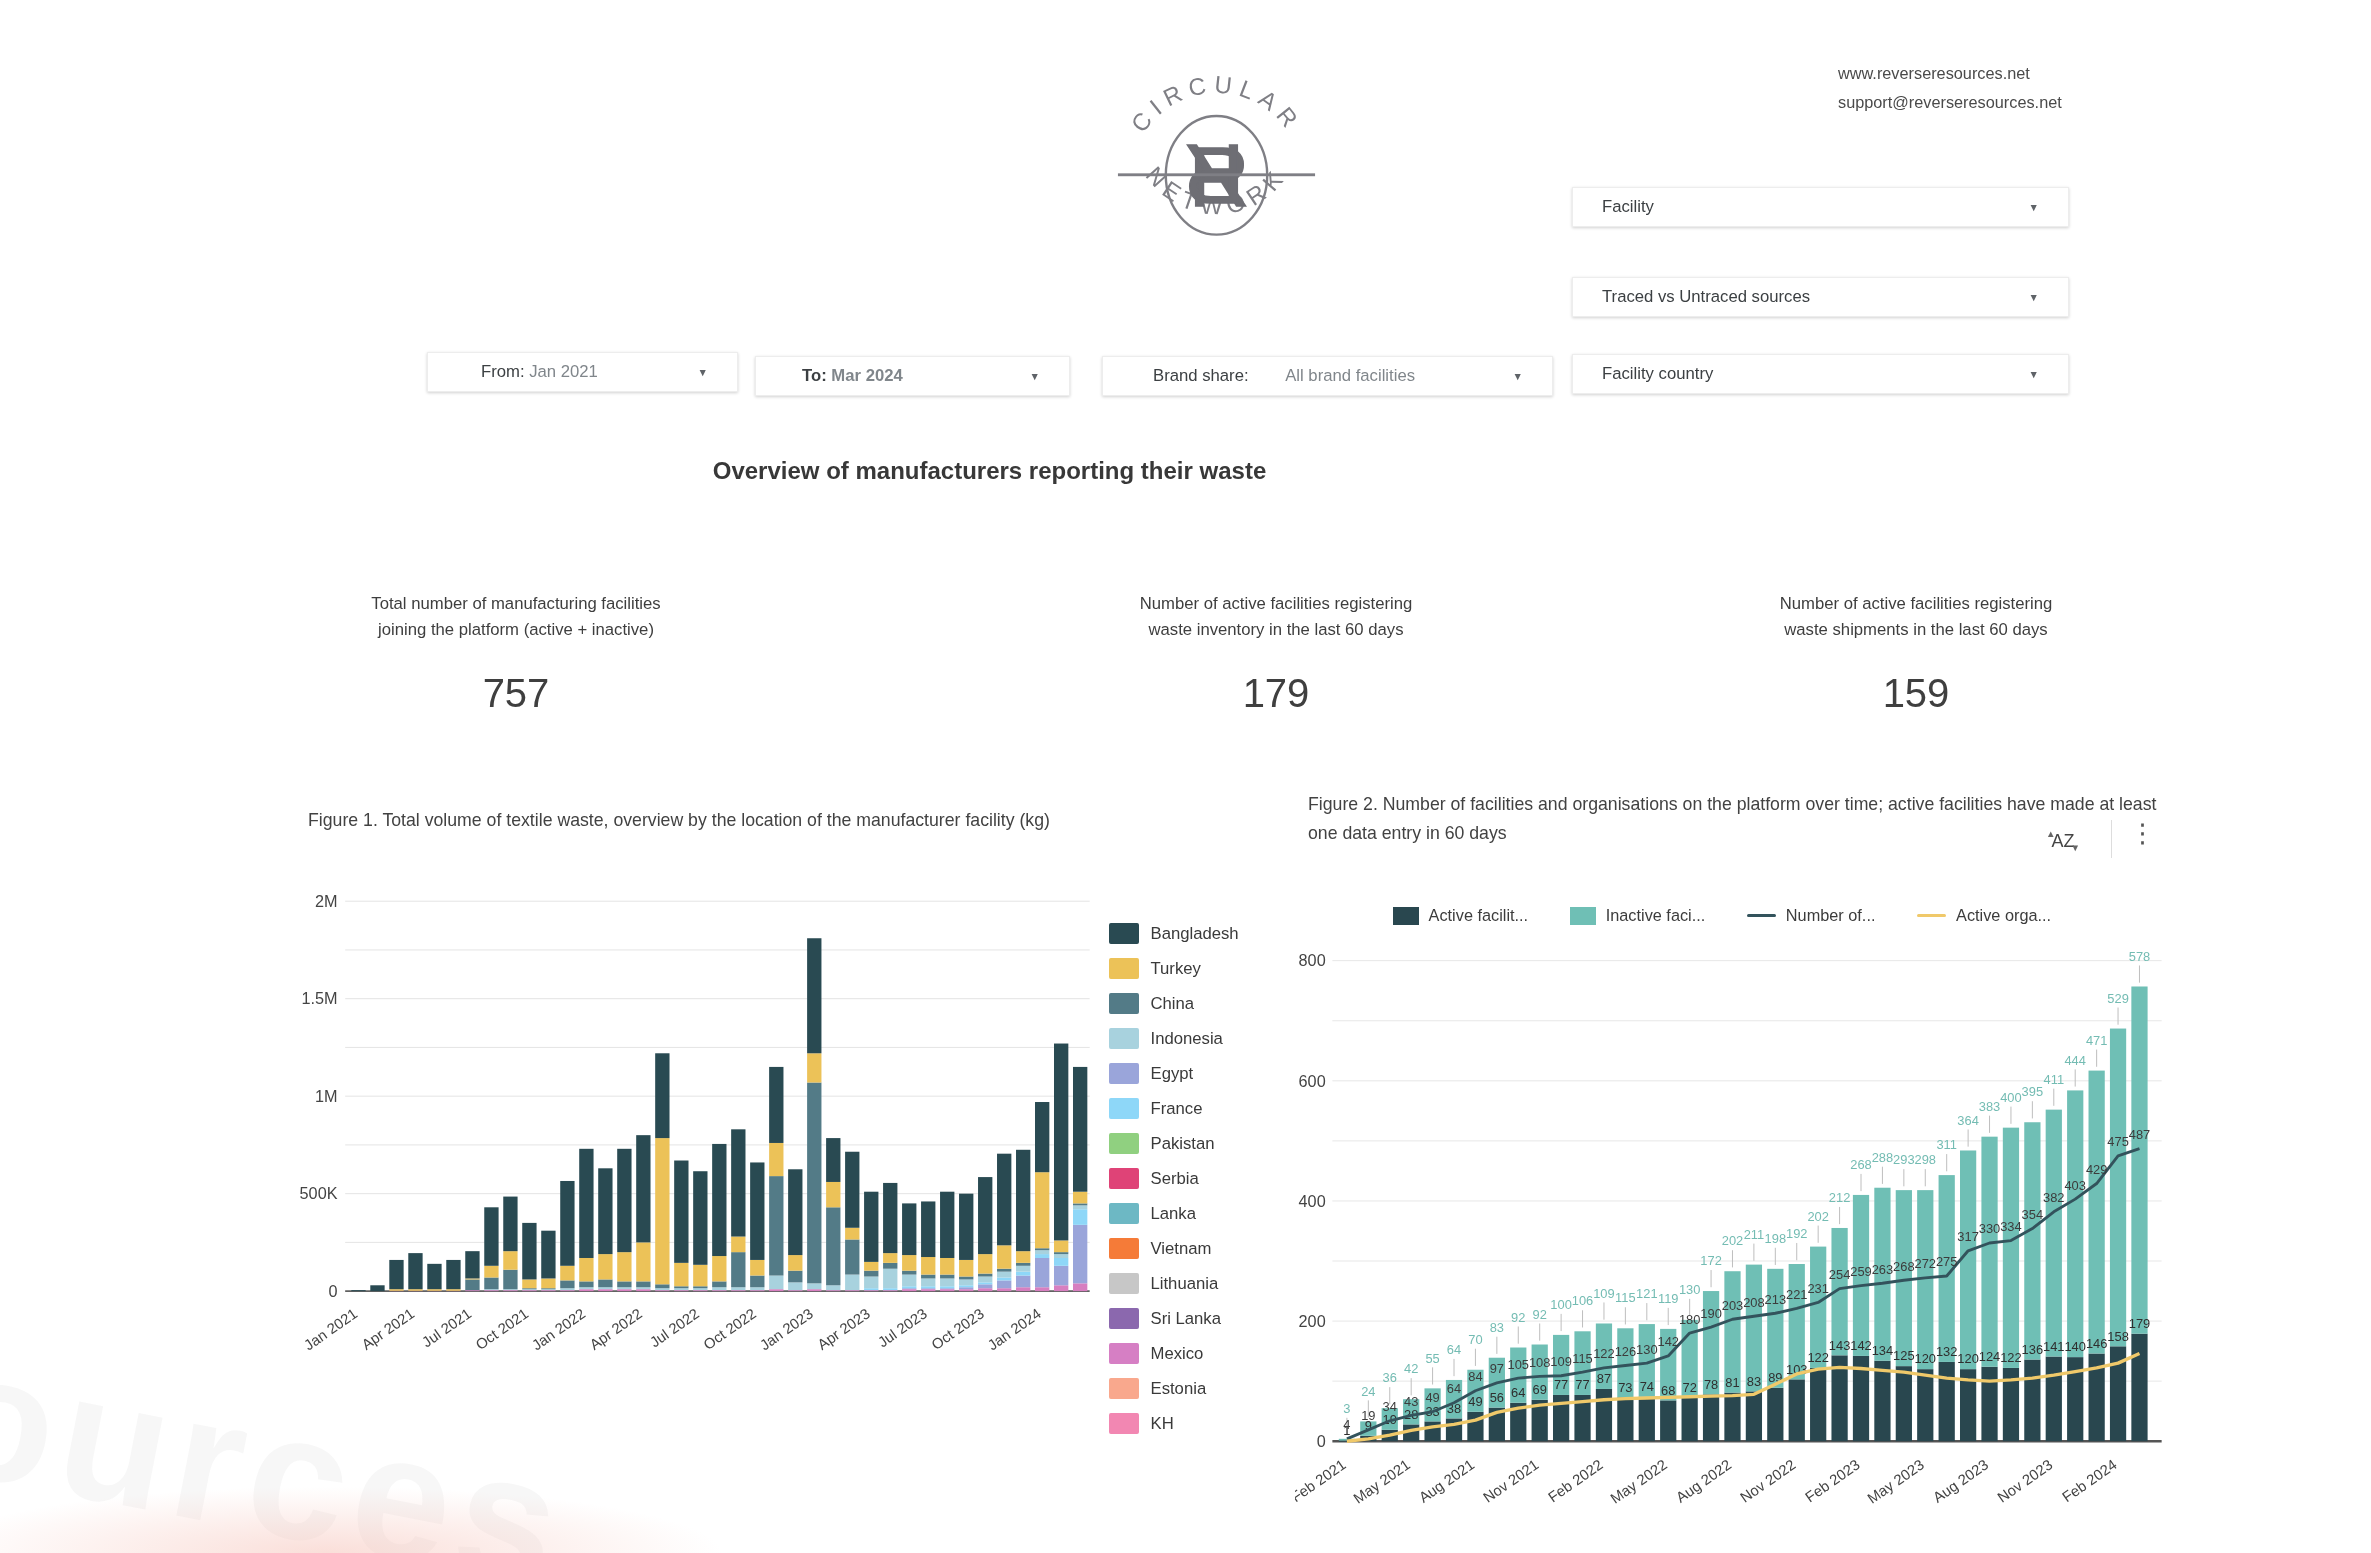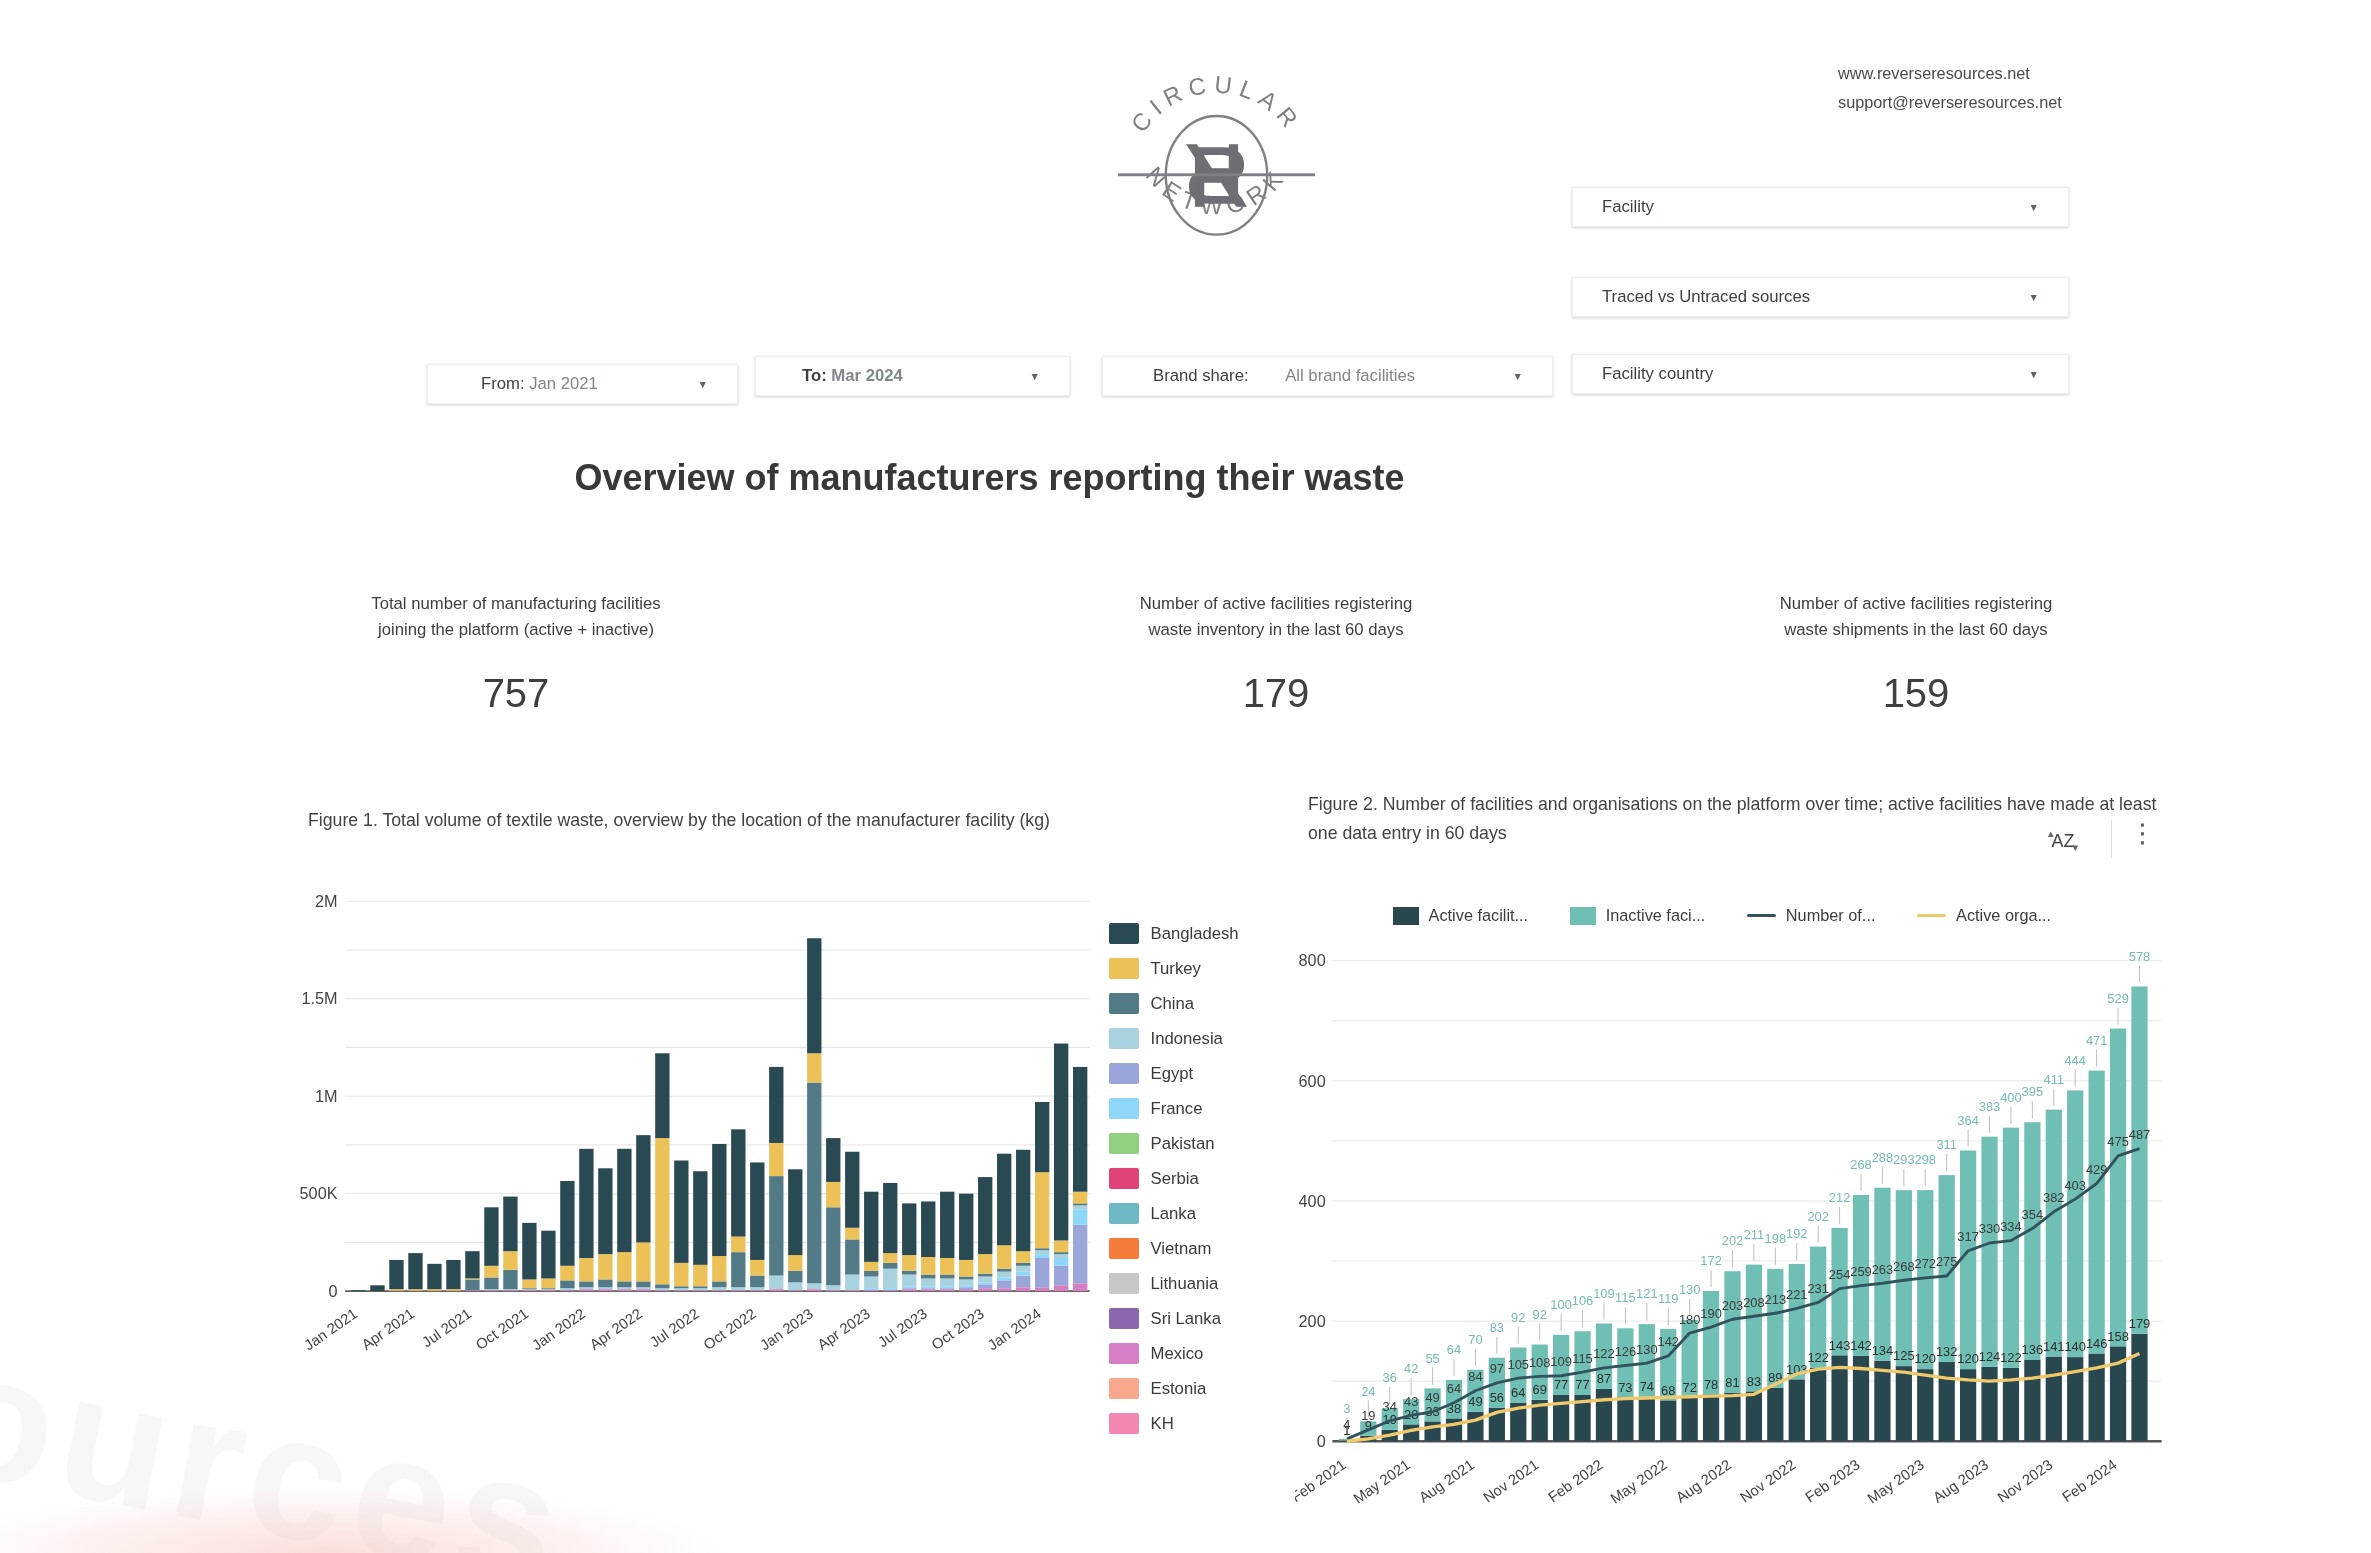--- a/index.html
+++ b/index.html
@@ -23,26 +23,26 @@
   .dd { position:absolute; height:40px; background:#fff; border:1px solid #ededed;
         box-shadow:0 1px 2.9px rgba(0,0,0,0.18); display:flex; align-items:center;
         font-size:16.7px; color:#3c4043; cursor:pointer; }
   .dd .lbl { white-space:pre; }
   .dd .val { color:#80868b; white-space:pre; }
   .dd .caret { position:absolute; right:29px; top:50%; transform:translateY(-50%);
                font-size:10.5px; color:#5f6368; }
   .dd-facility { left:1572px; top:187px; width:497px; padding-left:29px; }
   .dd-traced   { left:1572px; top:271px; width:497px; padding-left:29px;margin-top:6px; }
   .dd-country  { left:1572px; top:354px; width:497px; padding-left:29px; }
-  .dd-from  { left:427px;  top:364px; width:311px; padding-left:53px; }
+  .dd-from  { left:427px;  top:352px; width:311px; padding-left:53px; }
   .dd-to    { left:755px;  top:356px; width:315px; padding-left:46px;font-weight:bold; }
   .dd-brand { left:1102px; top:356px; width:451px; padding-left:50px;gap:32px; }
 
   .page-title { left:325px; top:457px; width:1329px; text-align:center;
-                font-size:36px; font-weight:bold; color:#383838; }
+                font-size:24px; font-weight:bold; color:#383838; }
 
   .kpi-label { position:absolute; width:468px; text-align:center; font-size:16.7px;
                line-height:26px; color:#3e3e3e; top:591px; }
   .kpi-value { position:absolute; width:468px; text-align:center; font-size:40px;
                color:#3f3f3f; top:671px; }
   .kpi1 { left:282px; } .kpi2 { left:1042px; } .kpi3 { left:1682px; }
 
   .fig-title { font-size:17.7px; line-height:29px; color:#424242; }
   .fig1-title { left:308px; top:806px; width:899px; }
   .fig2-title { left:1308px; top:790px; width:860px; }

